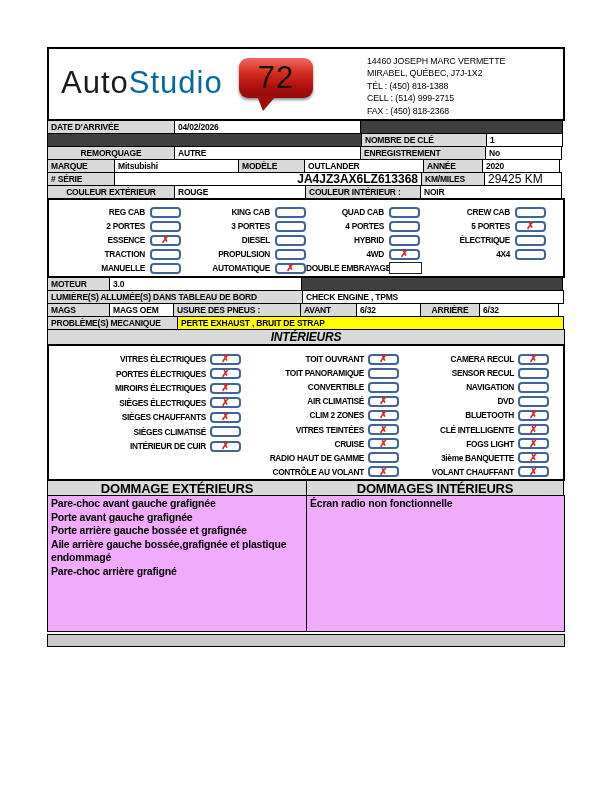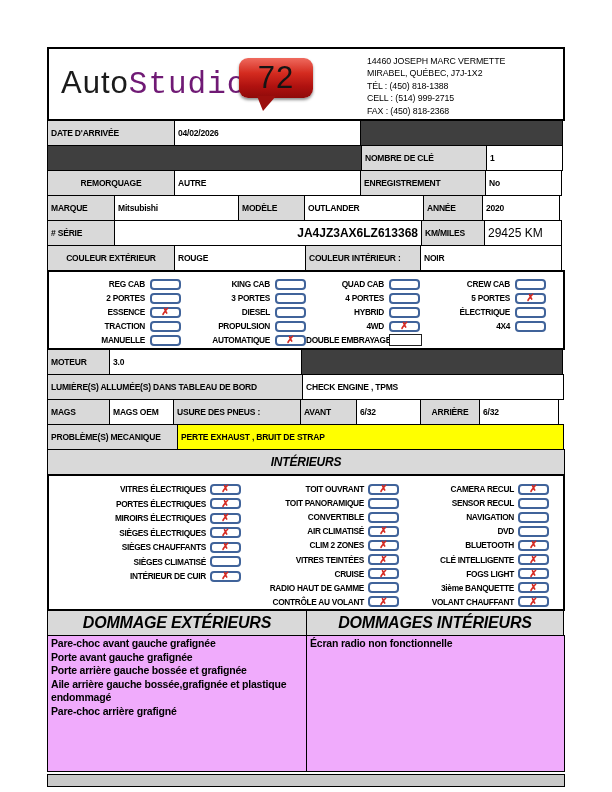--- a/index.html
+++ b/index.html
@@ -7,33 +7,33 @@
   .page {
     position:relative; width:612px; height:792px; background:#fff;
     font-family:"Liberation Sans", sans-serif; color:#000; overflow:hidden;
     margin:0 auto;
   }
   .form { position:absolute; left:47px; top:47px; width:518px; }
 
   
   .header-box { position:relative; border:2px solid #000; height:74px; background:#fff; box-sizing:border-box; }
   .logo-text { position:absolute; left:12px; top:16px; font-size:31px; letter-spacing:1px; font-weight:400; color:#1b1b1b; }
-  .logo-text .red { color:#701a75;font-family:Liberation Mono, monospace; }
+  .logo-text .red { color:#0369a1; }
   .badge { position:absolute; left:190px; top:9px; width:74px; height:40px; border-radius:9px;
            background:linear-gradient(180deg,#ef6a5e 0%, #d42b1f 38%, #b01210 70%, #8f0a0a 100%);
            box-shadow:0 2px 3px rgba(0,0,0,.45); display:flex; align-items:center; justify-content:center; }
   .badge-num { font-size:31px; color:#141414; letter-spacing:1px; }
   .badge-tail { position:absolute; left:208px; top:47px; width:0; height:0;
            border-top:15px solid #9c0f0d; border-left:6px solid transparent; border-right:13px solid transparent; }
   .address { position:absolute; left:318px; top:6px; font-size:8.8px; line-height:12.4px; letter-spacing:-0.1px; white-space:pre-line; }
 
   
   .row { display:flex; margin-top:-1px; }
   .cell { box-sizing:border-box; border:1px solid #000; margin-left:-1px; height:14px;
-          display:flex; align-items:center; padding:12px 3px; font-size:8.5px; font-weight:bold;
+          display:flex; align-items:center; padding:0 3px; font-size:8.5px; font-weight:bold;
           letter-spacing:-0.2px; white-space:nowrap; overflow:hidden; }
   .row .cell:first-child { margin-left:0; }
   .gray { background:#d9d9d9; }
   .dark { background:#3f3f3f; }
   .yellow { background:#ffff00; }
   .val { background:#fff; }
   .big { font-size:12px; letter-spacing:0; }
   .norm { font-weight:normal; }
   .right { justify-content:flex-end; }
   .center { justify-content:center; }
@@ -56,21 +56,21 @@
   .equip-title { height:16px; font-size:12px; font-style:italic; }
   .equip-box { box-sizing:border-box; border:2px solid #000; margin-top:-1px; height:137px; padding:6px 14px 0 2px;
                display:flex; background:#fff; }
   .equip-col { display:flex; flex-direction:column; }
   .equip-col.w1 { width:190px; } .equip-col.w2 { width:158px; } .equip-col.w3 { width:150px; }
   .eq-row { display:flex; align-items:center; height:14.5px; }
   .eq-label { flex:1; font-size:8.3px; font-weight:bold; letter-spacing:-0.3px; text-align:right;
               padding-right:4px; white-space:nowrap; }
 
   
-  .dmg-head .cell { height:22px; font-size:16px; font-style:italic; }
+  .dmg-head .cell { height:16px; font-size:13px; }
   .dmg-body { display:flex; margin-top:-1px; }
   .dmg-cell { box-sizing:border-box; border:1px solid #000; margin-left:-1px; height:137px; background:#f0abfc;
               font-size:10.5px; font-weight:bold; line-height:13.5px; padding:1px 3px; white-space:pre-line;
               letter-spacing:-0.2px; }
   .dmg-body .dmg-cell:first-child { margin-left:0; }
   .dmg-ext { width:260px; } .dmg-int { width:259px; }
 
   .bottom-bar { box-sizing:border-box; margin-top:2px; height:13px; border:1px solid #000; background:#c9c9c9; }
 </style>
 </head>

